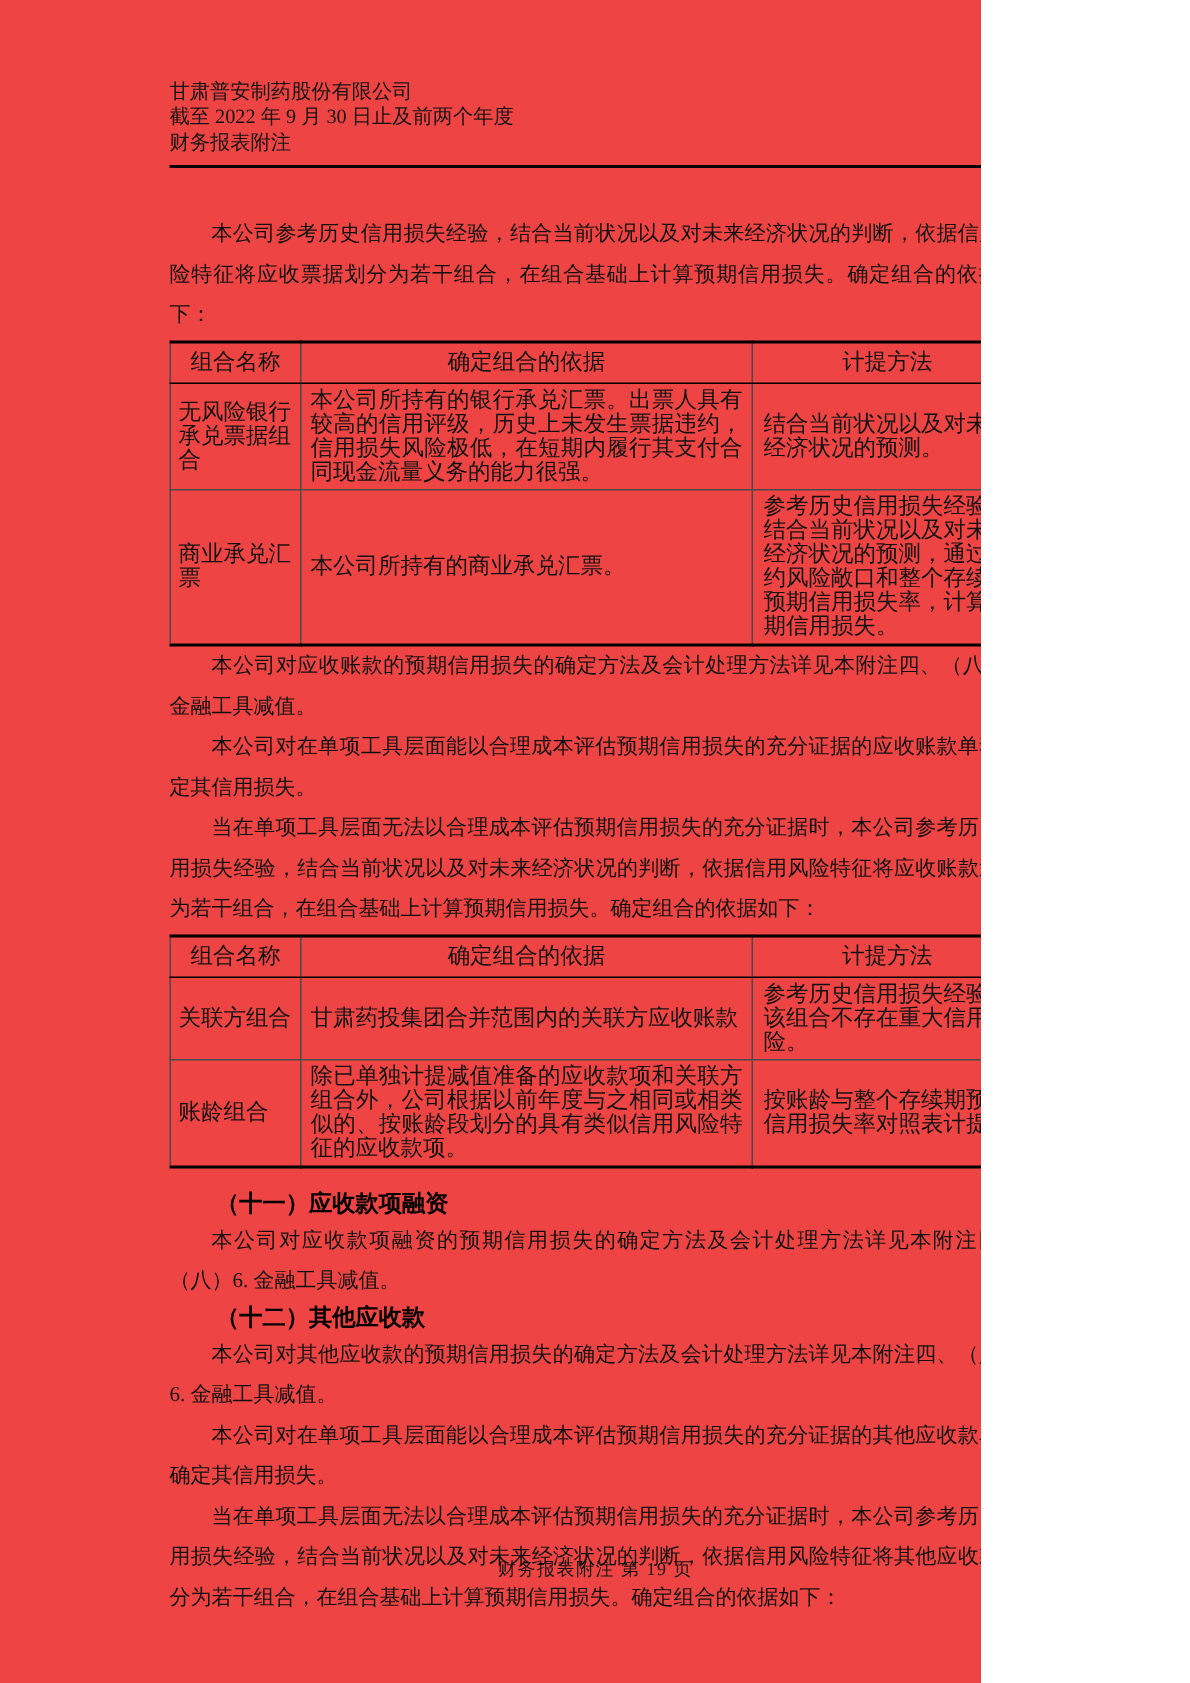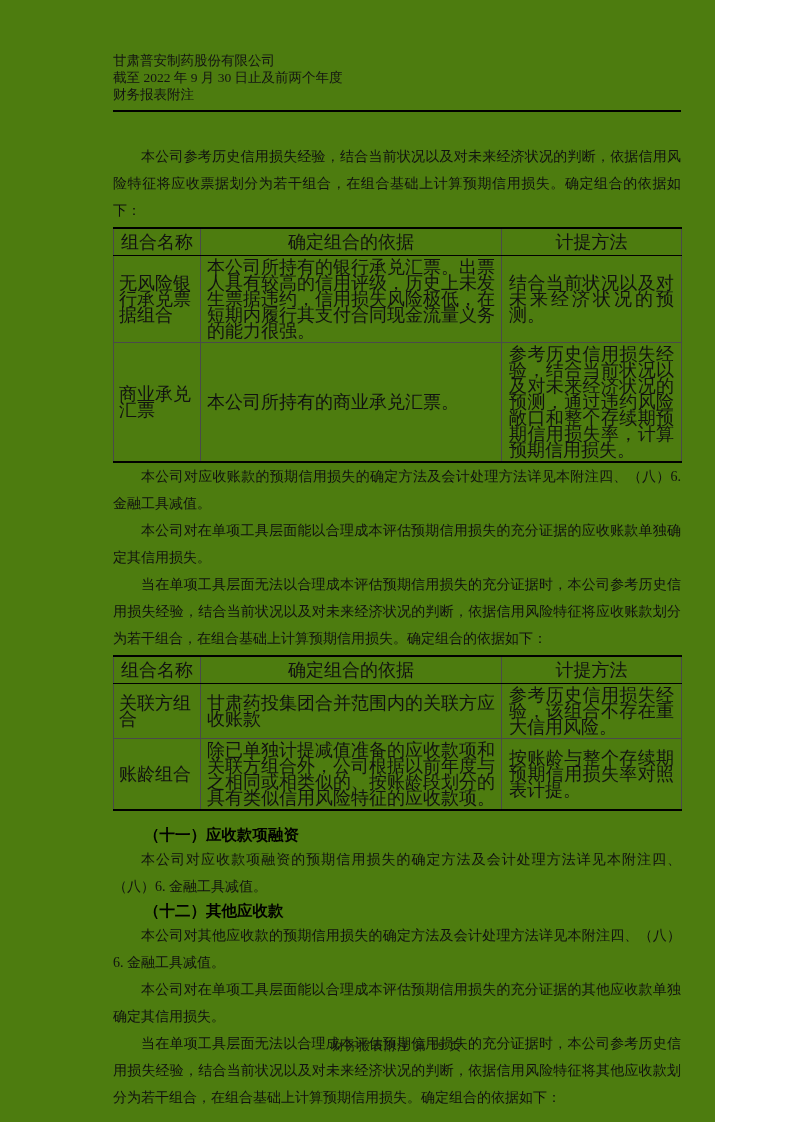--- a/index.html
+++ b/index.html
@@ -1,36 +1,36 @@
 <!DOCTYPE html>
 <html><head>
 <meta charset="utf-8">
 <style>
   html,body { margin:0; padding:0; background:#ffffff; }
   body {
     width:793px; height:1122px;
     font-family:"Liberation Serif","DejaVu Serif",serif;
     color:#111111;
   }
-  .page { position:relative; width:715px; height:1122px; overflow:hidden; background:#4d7c0f; }
+  .page { position:relative; width:654px; height:1122px; overflow:hidden; background:#ef4444; }
   .content { position:absolute; left:113px; top:52px; width:568px; }
 
   .doc-header { font-size:13.5px; line-height:17px; color:#131313; }
   .header-rule { border:none; border-top:2px solid #000; margin:7px 0 0 0; height:0; }
 
   .para {
     font-size:14px; line-height:27px; margin:0;
     text-align:justify; text-indent:2em; color:#101010;
   }
   .intro { margin-top:31px; }
 
   table.pool {
     width:100%; border-collapse:collapse; table-layout:fixed;
     margin-top:3px;
-    font-size:18px; line-height:16px;
+    font-size:15px; line-height:16px;
     border-top:2.4px solid #000; border-bottom:2.4px solid #000;
   }
   table.pool th, table.pool td { border:1px solid #4a4a4a; }
   table.pool th {
     font-weight:normal; text-align:center; padding:5px 3px;
     border-bottom:1px solid #000;
   }
   table.pool td { padding:3px 6px; vertical-align:middle; text-align:justify; }
   table.pool td.c1 { text-align:left; padding:3px 5px; }
   table.pool td.c3 { padding:3px 7px; }

